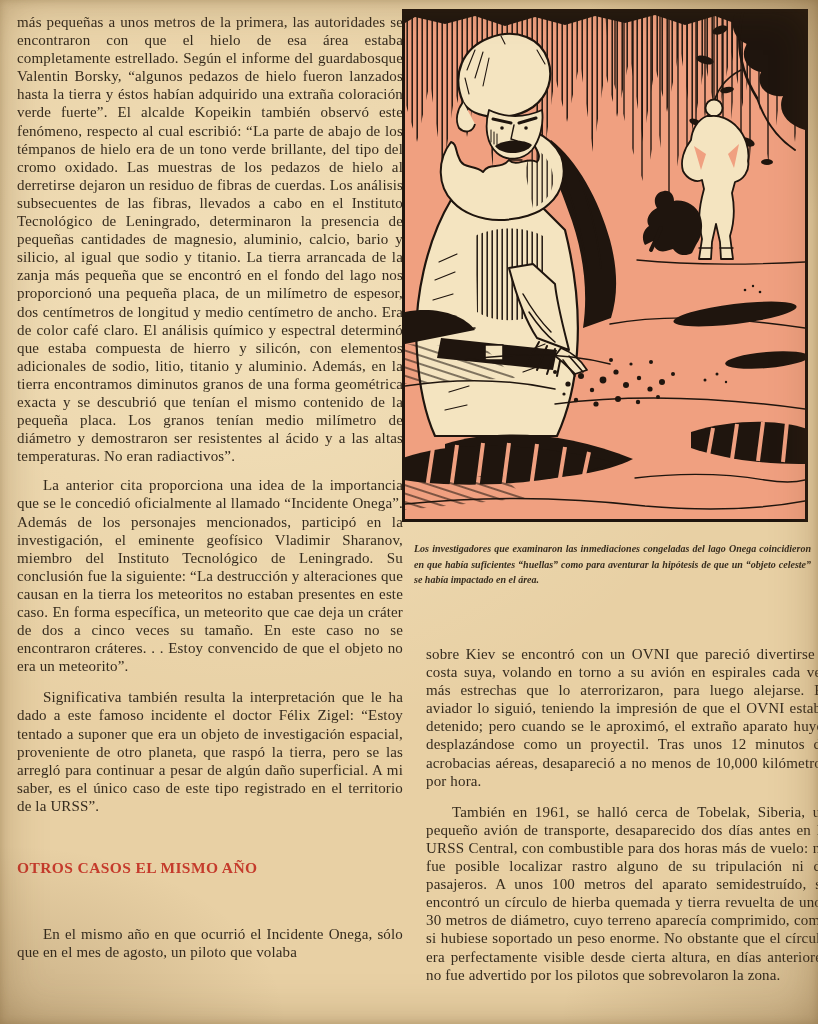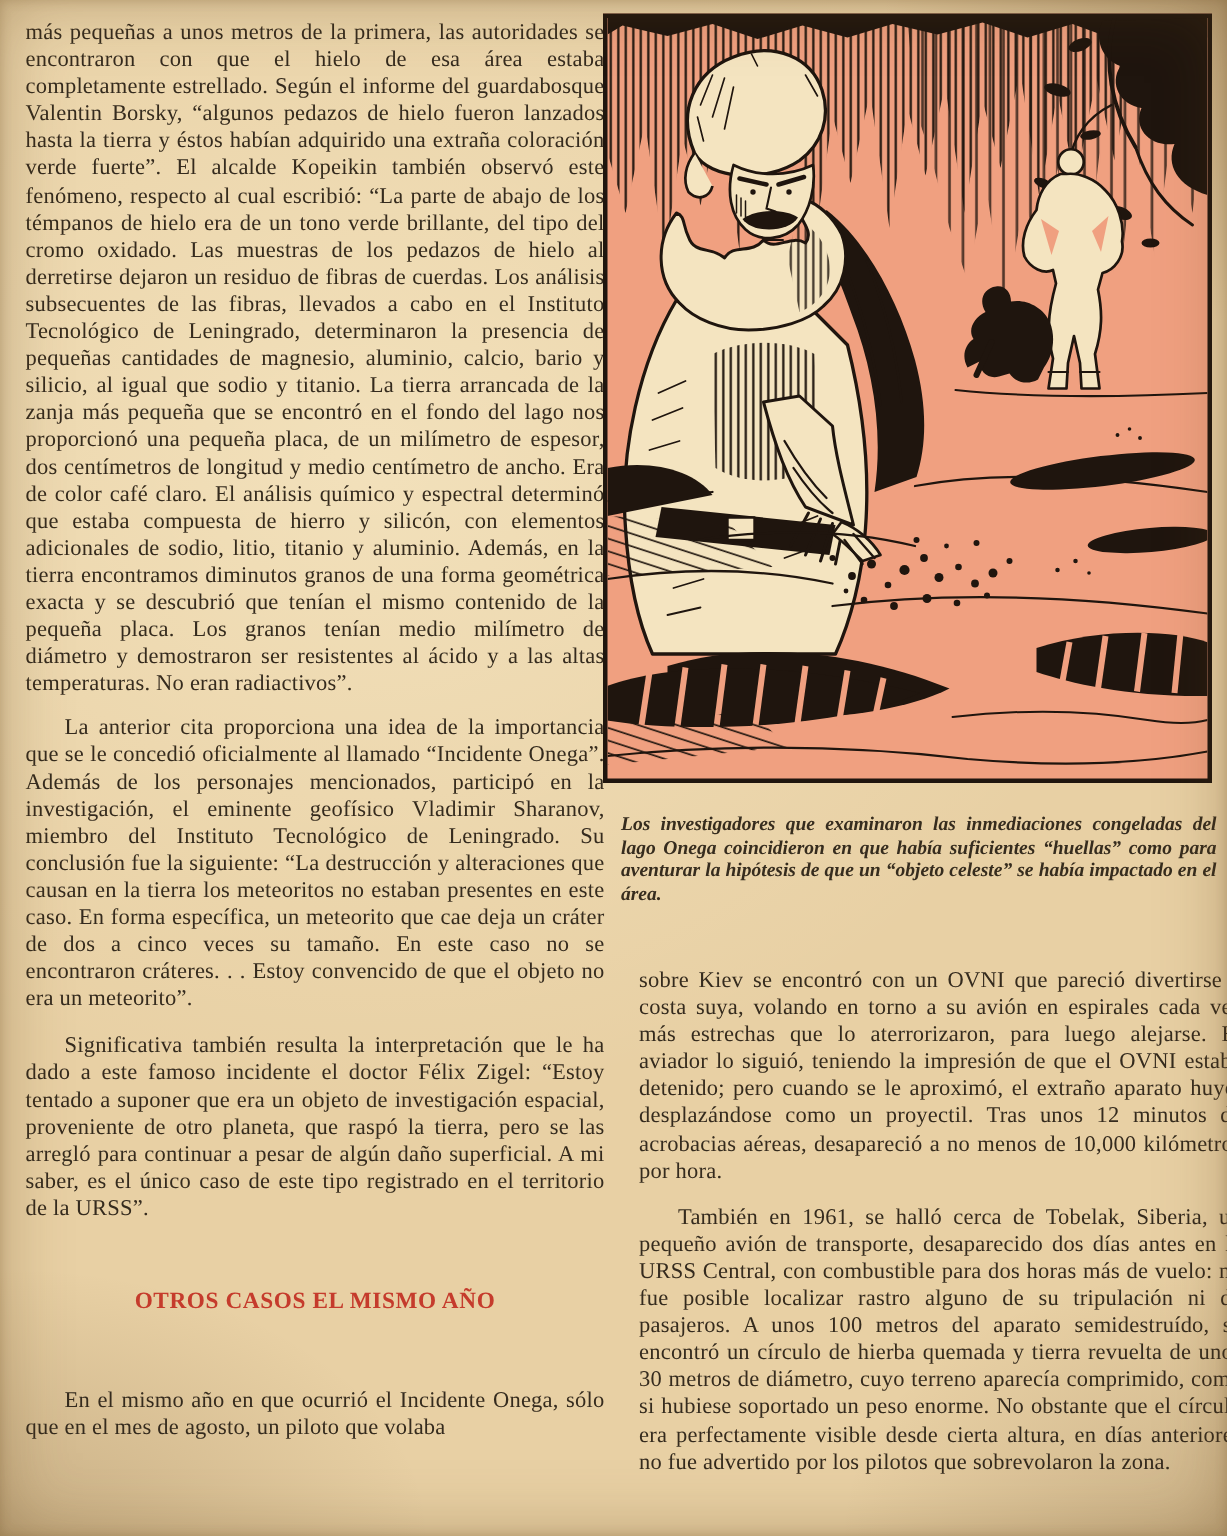--- a/index.html
+++ b/index.html
@@ -36,38 +36,37 @@
     letter-spacing:.15px;
   }
   .left-col{left:17px;top:13px;width:386px;}
   .right-col{left:426px;top:645px;width:402px;}
   .col p{text-indent:26px;}
   .col p.no-indent{text-indent:0;}
   .col p + p{margin-top:13px;}
   .left-col p.quote-par{margin-top:11px;}
   .section-heading{
     margin-top:44px;
-    text-align:center;
     color:var(--heading-red);
     font-size:15.5px;
     font-weight:bold;
     letter-spacing:.4px;
   }
   .after-heading{margin-top:48px;font-family:Liberation Serif, serif;}
   .illustration-frame{
     position:absolute;left:402px;top:9px;width:406px;height:513px;
     border:3px solid var(--ink);
     background:var(--illustration-bg);
     overflow:hidden;
   }
   .illustration-frame svg{display:block;width:100%;height:100%;}
   .caption{
     position:absolute;left:414px;top:541px;width:397px;
     font-style:italic;font-weight:bold;
-    font-size:13px;line-height:15.6px;
+    font-size:10px;line-height:15.6px;
     text-align:justify;color:#362c1e;
   }
   
   .ink{fill:var(--ink);}
   .cream{fill:var(--figure-cream);}
   .line{stroke:var(--ink);fill:none;stroke-linecap:round;}
   .outl{stroke:var(--ink);stroke-linejoin:round;}
 </style>
 </head>
 <body>

